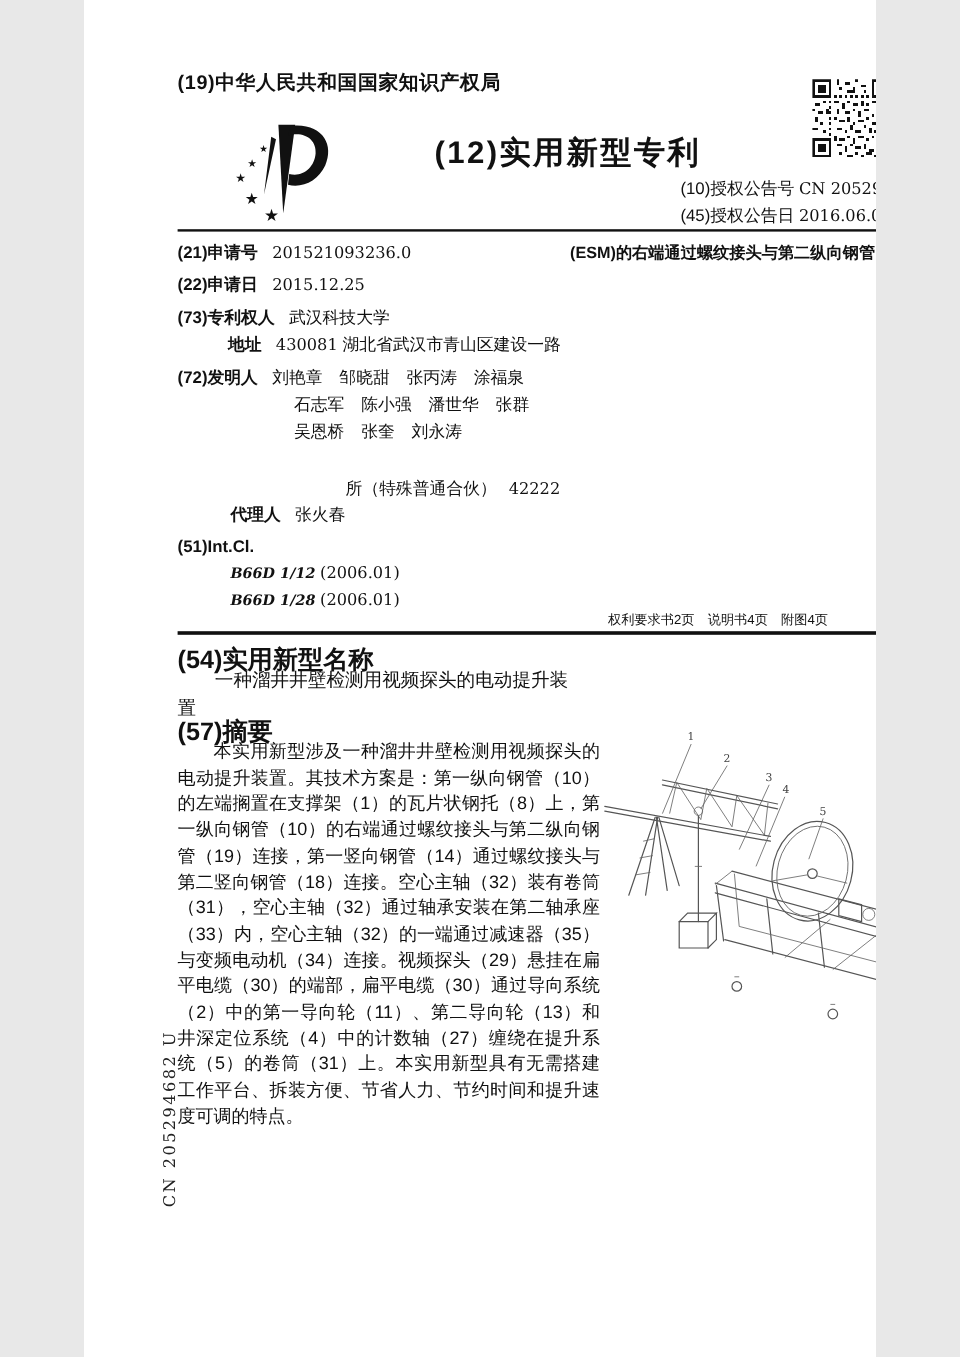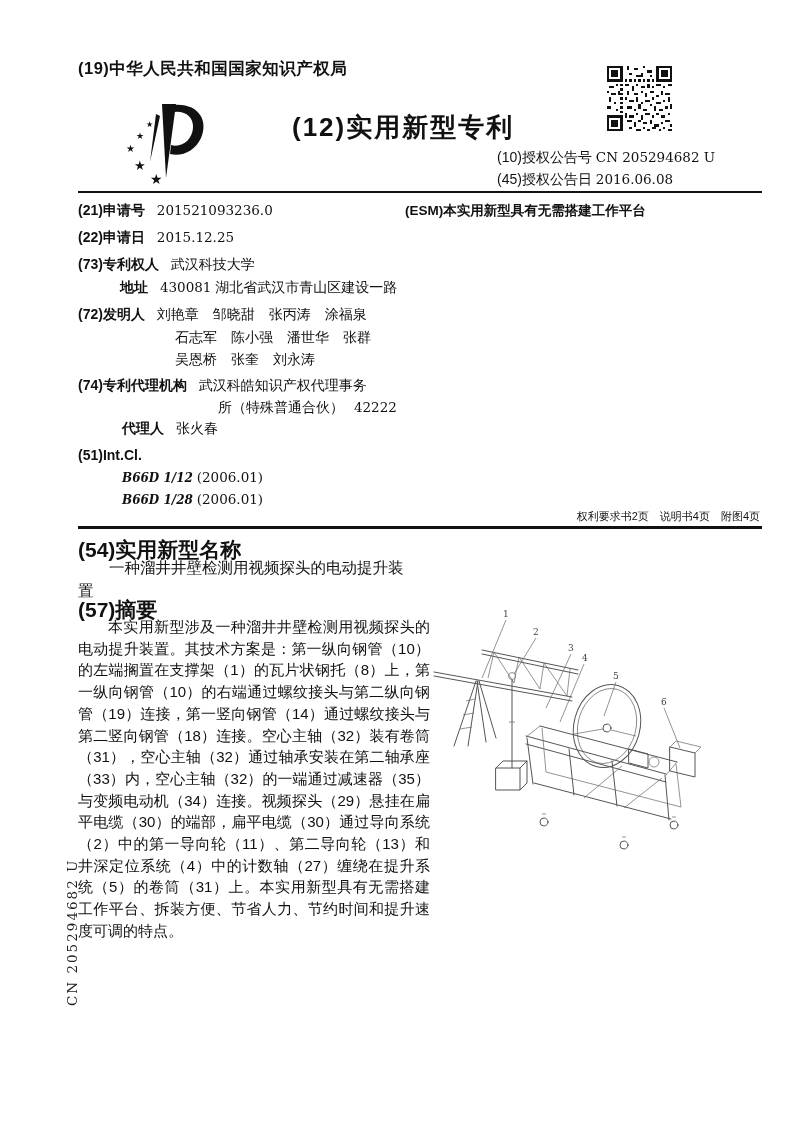--- a/index.html
+++ b/index.html
@@ -1,17 +1,17 @@
 <!DOCTYPE html>
 <html><head>
 <meta charset="utf-8">
 <style>
   html,body{margin:0;padding:0;background:#e8e8e8;}
   .page{
-    position:relative; width:800px; height:1131px; margin:0 auto;
+    position:relative; width:660px; height:1131px; margin:0 auto;
     background:#ffffff; overflow:hidden;
     font-family:"Liberation Sans","DejaVu Sans",sans-serif;
     color:#111;
   }
   .abs{position:absolute;}
   .b{font-weight:400;}
   .serif{font-family:"DejaVu Serif","Liberation Serif",serif;}
   .office{left:78px; top:58px; font-size:16.5px; font-weight:700; letter-spacing:.5px;}
   .doc-type{left:292px; top:110px; font-size:26px; font-weight:700; letter-spacing:2px;}
   .logo{left:112px; top:96px;}
@@ -192,21 +192,21 @@
     <span class="b">(45)授权公告日</span>
     <span class="serif">2016.06.08</span>
   </div>
 
   <div class="abs rule rule1"></div>
 
   <div class="abs row" style="left:78px; top:202px;">
     <span class="lbl">(21)申请号</span>
     <span class="val-num" style="margin-left:8px;">201521093236.0</span>
   </div>
-  <div class="abs row esm">(ESM)本实用新型具有无需搭建工作平台</div>
+  <div class="abs row esm">(ESM)的右端通过螺纹接头与第二纵向钢管</div>
 
   <div class="abs row" style="left:78px; top:229px;">
     <span class="lbl">(22)申请日</span>
     <span class="val-num" style="margin-left:8px;">2015.12.25</span>
   </div>
 
   <div class="abs row" style="left:78px; top:256px;">
     <span class="lbl">(73)专利权人</span>
     <span style="margin-left:8px;">武汉科技大学</span>
   </div>
@@ -216,24 +216,20 @@
     <span>湖北省武汉市青山区建设一路</span>
   </div>
 
   <div class="abs row" style="left:78px; top:306px;">
     <span class="lbl">(72)发明人</span>
     <span style="margin-left:8px;">刘艳章　邹晓甜　张丙涛　涂福泉</span>
   </div>
   <div class="abs row" style="left:175px; top:329px;">石志军　陈小强　潘世华　张群</div>
   <div class="abs row" style="left:175px; top:351px;">吴恩桥　张奎　刘永涛</div>
 
-  <div class="abs row" style="left:78px; top:377px;">
-    <span class="lbl">(74)专利代理机构</span>
-    <span style="margin-left:8px;">武汉科皓知识产权代理事务</span>
-  </div>
   <div class="abs row" style="left:218px; top:399px;">
     <span>所（特殊普通合伙）</span>
     <span class="val-num" style="margin-left:6px;">42222</span>
   </div>
   <div class="abs row" style="left:122px; top:420px;">
     <span class="lbl">代理人</span>
     <span style="margin-left:8px;">张火春</span>
   </div>
 
   <div class="abs row" style="left:78px; top:447px;text-align:right;">

